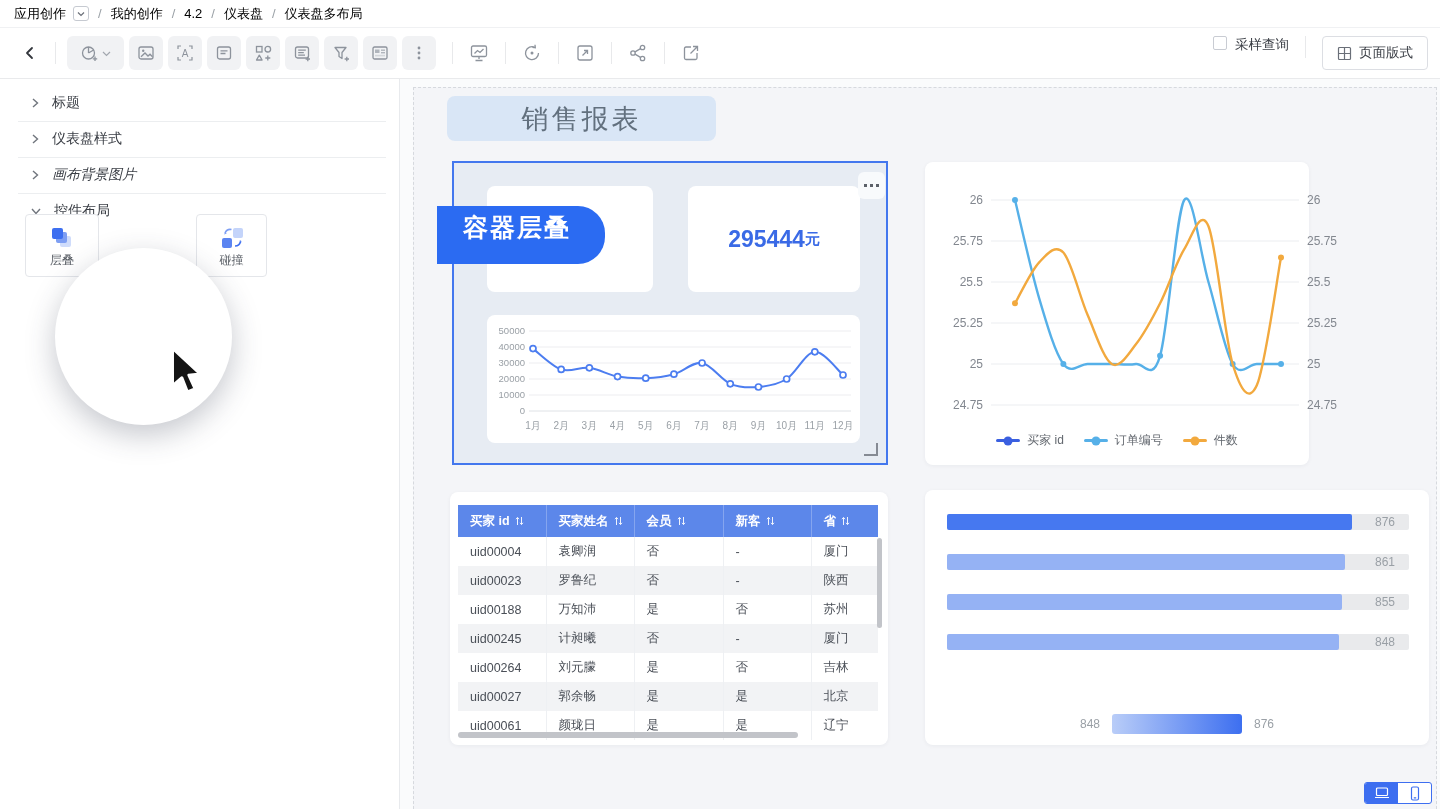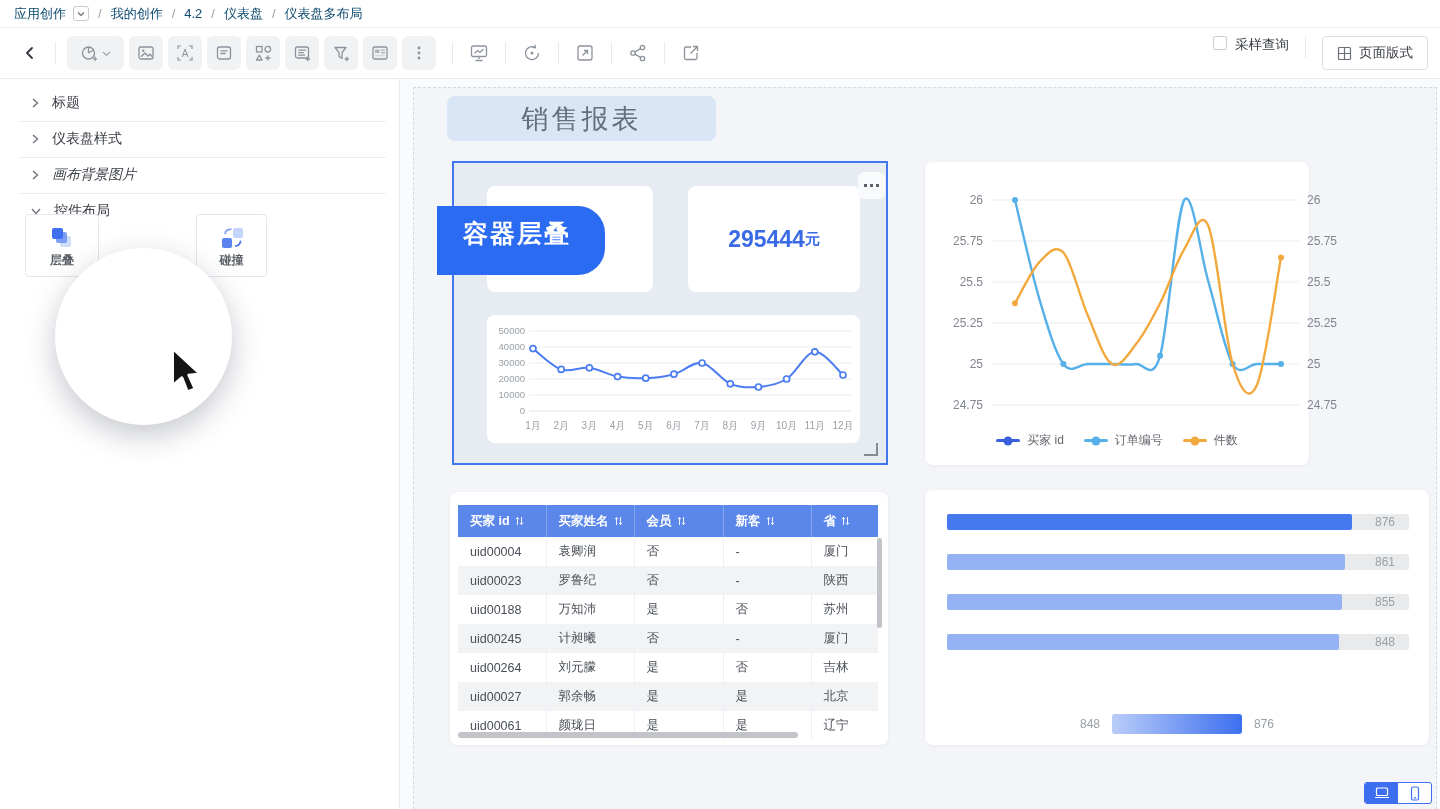--- a/index.html
+++ b/index.html
@@ -3,21 +3,21 @@
 <meta charset="utf-8">
 <style>
   * { margin:0; padding:0; box-sizing:border-box; }
   html,body { width:1440px; height:809px; overflow:hidden; }
   body { font-family:"Liberation Sans","DejaVu Sans",sans-serif; background:#fff; color:#3a3e45; }
   #app { position:relative; width:1440px; height:809px; background:#fff; }
 
   
   .crumb-bar { position:absolute; left:0; top:0; width:1440px; height:28px; background:#fff;
     border-bottom:1px solid #f0f1f3; display:flex; align-items:center; padding-left:14px; font-size:13px; }
-  .crumb-item { color:#0c4a6e; white-space:nowrap; cursor:default; }
+  .crumb-item { color:#000000; white-space:nowrap; cursor:default; }
   .crumb-sep { color:#9aa0a6; margin:0 9px; }
   .crumb-dd { width:16px; height:15px; border:1px solid #c6cad1; border-radius:3px; margin-left:7px;
     display:inline-flex; align-items:center; justify-content:center; background:#fff; }
 
   
   .toolbar { position:absolute; left:0; top:28px; width:1440px; height:51px; background:#fff;
     border-bottom:1px solid #e9eaec; display:flex; align-items:center; padding:0 12px 0 16px; }
   .tb-divider { width:1px; height:22px; background:#e8e9eb; margin:0 11px; flex:0 0 auto; }
   .icon-btn { width:34px; height:34px; border-radius:6px; background:#f1f2f4; display:flex;
     align-items:center; justify-content:center; margin-right:5px; flex:0 0 auto; }
@@ -32,21 +32,21 @@
 
   
   .sidebar { position:absolute; left:0; top:79px; width:400px; height:730px; background:#fff;
     border-right:1px solid #e8eaed; }
   .side-row { position:absolute; left:0; width:100%; height:36px; display:flex; align-items:center; padding-left:30px; }
   .side-row .chev { margin-right:12px; display:flex; }
   .side-label { font-size:14px; color:#3a3e45; }
   .side-div { position:absolute; left:18px; width:368px; height:1px; background:#eceef0; }
 
   .opt-card { position:absolute; background:#fff; border:1px solid #e4e6ea; border-radius:4px;
-    display:flex; flex-direction:column; align-items:center; justify-content:flex-end; padding-bottom:7px;font-weight:bold; }
+    display:flex; flex-direction:column; align-items:center; justify-content:flex-end; padding-bottom:7px; }
   .opt-card .opt-icon { position:absolute; top:10px; left:50%; transform:translateX(-50%); }
   .opt-label { font-size:12px; color:#5a5f66; }
   .opt-card.selected { border:1.5px solid #4377f0; background:#fbfdff; }
   .opt-card.selected .opt-label { color:#3d6ff0; }
   .spotlight { position:absolute; left:55px; top:169px; width:177px; height:177px; border-radius:50%;
     background:#fff; box-shadow:0 10px 30px rgba(45,55,75,.28); }
   .cursor-svg { position:absolute; left:163px; top:267px; }
 
   
   .canvas { position:absolute; left:400px; top:79px; width:1040px; height:730px; background:#fafbfc; }
@@ -59,21 +59,21 @@
   .title-chip span { font-size:27px; color:#62707e; letter-spacing:3px; }
 
   .sel-container { position:absolute; left:52px; top:82px; width:436px; height:304px;
     background:#e7ecf3; border:2px solid #4377ee; }
   .mini-card { position:absolute; border-radius:8px; background:#fff; }
   .kpi-num { font-size:23px; font-weight:bold; color:#3a6ae6; }
   .kpi-unit { font-size:15px; font-weight:bold; color:#3a6ae6; }
   .menu-btn { position:absolute; left:404px; top:9px; width:27px; height:27px; background:#f8fafc;
     border-radius:6px; display:flex; align-items:center; justify-content:center; gap:3px; }
   .menu-btn i { width:3px; height:3px; background:#5c6169; display:block; }
-  .badge { position:absolute; left:-17px; top:43px; height:69px; padding:0 34px 15px 26px; background:#2b6bf2;
+  .badge { position:absolute; left:-17px; top:43px; height:58px; padding:0 34px 15px 26px; background:#2b6bf2;
     border-radius:0 27px 27px 0; display:flex; align-items:center; }
   .badge span { color:#fff; font-size:25px; font-weight:600; letter-spacing:2px; }
   .resize-handle { position:absolute; right:8px; bottom:7px; width:14px; height:13px;
     border-right:2px solid #858a93; border-bottom:2px solid #858a93; }
 
   .dual-card { left:525px; top:83px; width:384px; height:303px; }
   .lg-row { position:absolute; left:0; bottom:16px; width:100%; display:flex; justify-content:center; gap:20px; }
   .lg-item { display:flex; align-items:center; gap:7px; }
   .lg-glyph { position:relative; width:24px; height:3px; border-radius:2px; display:inline-block; }
   .lg-dot { position:absolute; left:50%; top:50%; transform:translate(-50%,-50%); width:9px; height:9px; border-radius:50%; }

